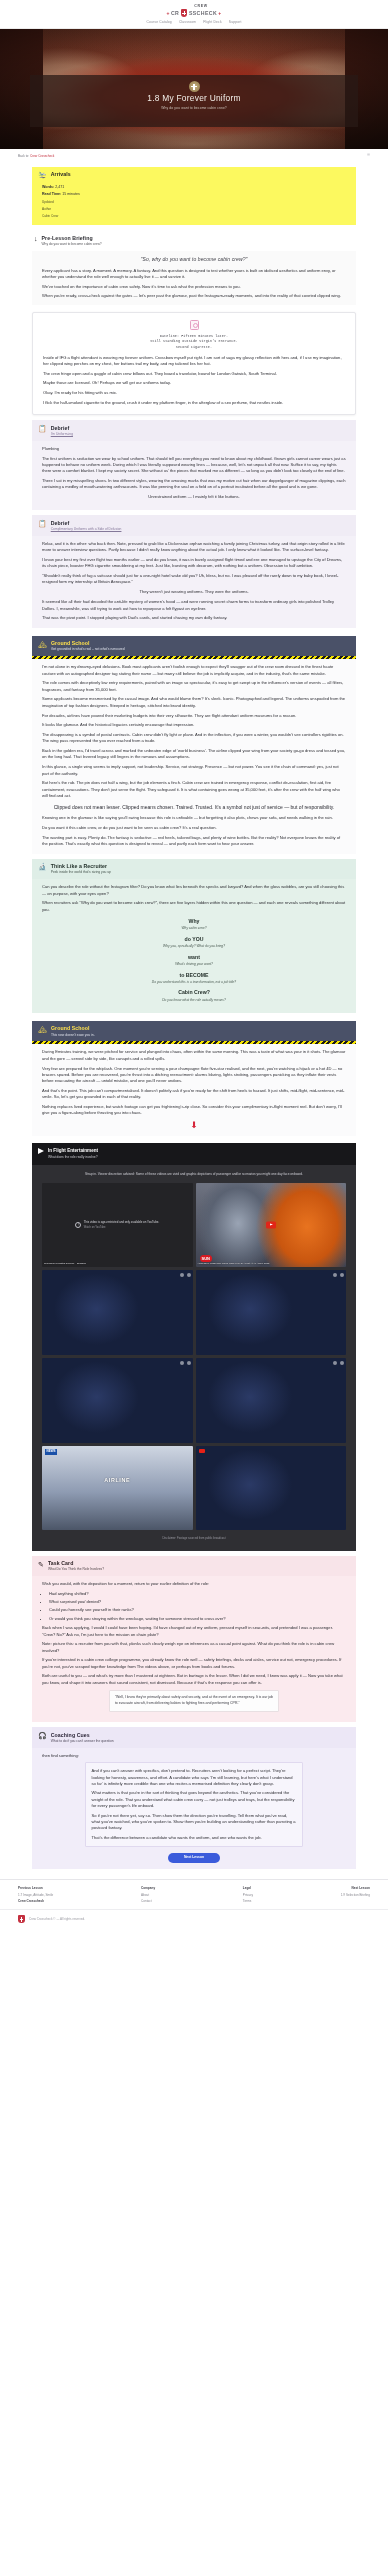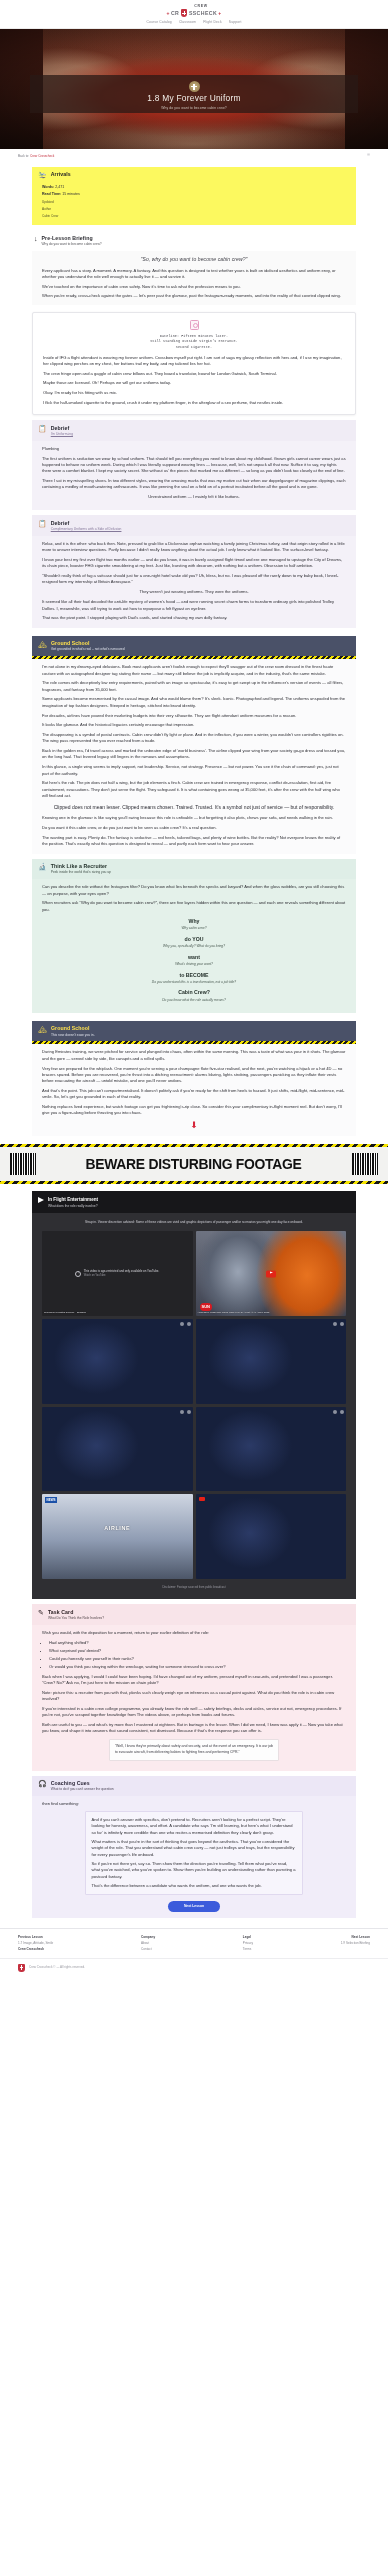--- a/index.html
+++ b/index.html
@@ -70,21 +70,21 @@
     background: radial-gradient(ellipse 70% 70% at 50% 50%, rgba(0,0,0,0) 35%, rgba(0,0,0,0.55) 100%);
   }
   .hero-side-l, .hero-side-r {
     position: absolute; top: 0; bottom: 0; width: 43px;
     background: linear-gradient(180deg,#4a1d14,#24100b);
   }
   .hero-side-l { left: 0; } .hero-side-r { right: 0; }
   .hero-banner {
     position: absolute; left: 30px; right: 30px; top: 46px;
     background: rgba(40,26,22,0.74);
-    padding: 6px 4px 2px; text-align: center;
+    padding: 6px 4px 16px; text-align: center;
   }
   .hero-logo-badge {
     width: 11px; height: 11px; margin: 0 auto 1.5px;
     border-radius: 50%; background: radial-gradient(circle,#c9b283,#8c7545);
     position: relative;
   }
   .hero-logo-badge::before, .hero-logo-badge::after {
     content: ""; position: absolute; background: #fff;
   }
   .hero-logo-badge::before { left: 4.8px; top: 2.4px; width: 1.4px; height: 6.2px; }
@@ -540,25 +540,20 @@
       <div class="callout-body">
         <p>During Emirates training, we were pitched for service and plunged into chaos, often within the same morning. This was a taste of what was your in it shots. The glamour and the gore — served side by side, like canapés and a rolled spills.</p>
         <p>Very few are prepared for the whiplash. One moment you're serving a your champagne flute five-star realised, and the next, you're watching a hijack or a hot 4D — no bracers spared. Before you are recovered, you're thrust into a ditching reenactment: alarms blaring, lights strobing, passengers panicking as they inflate their vests before evacuating the aircraft — untold mistake, and one you'll never undoes.</p>
         <p>And that's the point. This job can't compartmentalised. It doesn't politely ask if you're ready for the shift from heels to hazard. It just shifts, mid-flight, mid-sentence, mid-smile. So, let's get you grounded in each of that reality.</p>
         <p>Nothing replaces lived experience, but watch footage can get you frightening's-rip close. So consider this your complimentary in-flight moment reel. But don't worry, I'll give you a figure-along before thrusting you into chaos.</p>
         <div class="down-arrow">⬇</div>
       </div>
     </section>
   </div>
 
-  <div class="beware">
-    <div class="barcode"></div>
-    <div class="beware-text">BEWARE DISTURBING FOOTAGE</div>
-    <div class="barcode"></div>
-  </div>
 
   <div class="wrap">
 
     <section class="ife">
       <div class="ife-head">
         <span class="play-tri"></span>
         <div>
           <div class="ife-title">In Flight Entertainment</div>
           <div class="ife-sub">What does the role really involve?</div>
         </div>

